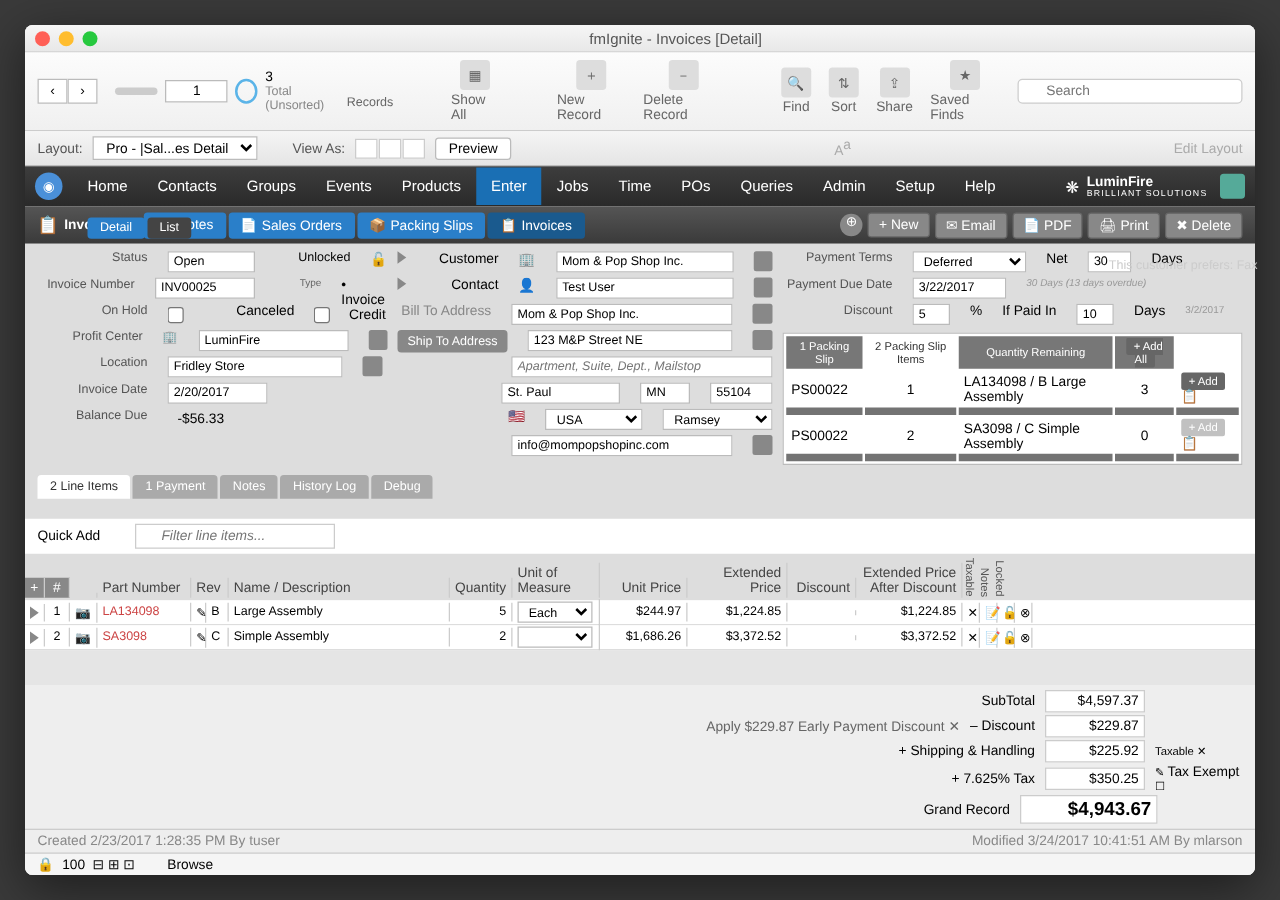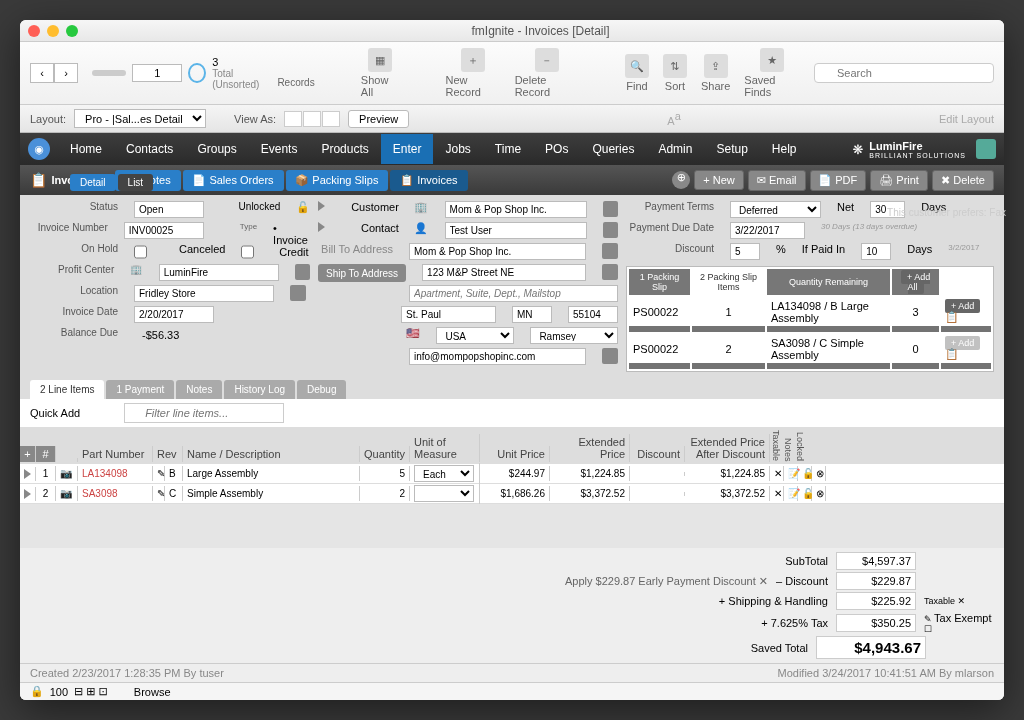--- a/index.html
+++ b/index.html
@@ -45,26 +45,26 @@
 .fcol{display:flex;flex-direction:column;gap:3px}
 .frow{display:flex;gap:16px;height:18px}
 .flbl{width:88px;text-align:right;color:#555;font-size:10px}
 .finput{border:1px solid #bbb;padding:2px 4px;background:#fff;height:17px;font-size:10px}
 .fbtn{background:#888;color:#fff;padding:2px 8px;border-radius:3px;font-size:10px;border:none}
 .editico{width:16px;height:16px;background:#888;border-radius:2px}
 .pktable{border:1px solid #bbb;background:#fff;font-size:10px}
 .pktable th{background:#777;color:#fff;padding:3px 4px;font-weight:normal;font-size:9px}
 .pktable td{padding:2px 4px;border-bottom:6px solid #737373}
 .addbtn{background:#666;color:#fff;padding:2px 6px;border-radius:2px;font-size:9px}
-.tabs{display:flex;margin:2px 10px 0}
+.tabs{display:flex;margin:2px 10px 16px}
 .tab{padding:4px 10px;background:#aaa;color:#fff;font-size:10px;border-radius:3px 3px 0 0;margin-right:2px}
 .tab.active{background:#fff;color:#333}
 .quickadd{display:flex;align-items:center;gap:8px;padding:4px 10px;background:#fff}
 .qainput{flex:0 0 240px;border:1px solid #ccc;padding:3px;font-style:italic;color:#999}
-.filter{margin-left:36px;border:1px solid #ccc;padding:3px 6px 3px 20px;color:#999;font-style:italic;width:160px}
+.filter{margin-left:20px;border:1px solid #ccc;padding:3px 6px 3px 20px;color:#999;font-style:italic;width:160px}
 .grid{background:#eee;flex:1;overflow:auto}
 .ghdr{display:flex;background:#ddd;font-size:10px;color:#444;align-items:flex-end;padding:2px 0}
 .gcol{padding:2px 4px;border-right:1px solid #ccc}
 .grow{display:flex;background:#fff;border-bottom:1px solid #ddd;align-items:center;height:20px}
 .grow .gcol{font-size:10px}
 .totals{background:#eee;padding:4px 10px;display:flex;flex-direction:column;align-items:flex-end;gap:2px}
 .trow{display:flex;align-items:center;gap:8px;font-size:10px}
 .tval{width:80px;text-align:right;border:1px solid #ccc;padding:2px 4px;background:#fff}
 .gt{font-size:15px;font-weight:bold}
 .footer{background:#eee;padding:3px 10px;display:flex;font-size:9px;color:#888;border-top:1px solid #ccc}
@@ -208,21 +208,21 @@
             <input class="finput" style="width: 80px;" value="INV00025">
             <span style="font-size:8px;color:#666;margin-left:20px">Type</span>
             <div style="font-size:8px">
               <div>• <span>Invoice</span></div>
               <div>&nbsp;&nbsp;<span>Credit</span></div>
             </div>
           </div>
   <div class="frow">
             <span class="flbl">On Hold</span>
             <input type="checkbox" style="">
-            <span style="margin-left:16px">Canceled</span>
+            <span style="margin-left:26px">Canceled</span>
             <input type="checkbox" style="">
           </div>
   <div class="frow">
             <span class="flbl">Profit Center</span>
             <span style="font-size:10px">🏢</span>
             <input class="finput" style="width: 120px;" value="LuminFire">
             <div class="editico"></div>
           </div>
   <div class="frow">
             <span class="flbl">Location</span>
@@ -429,21 +429,21 @@
           <span>+ Shipping &amp; Handling</span>
           <input class="tval" value="$225.92" style="">
           <span style="width:70px;font-size:9px">Taxable  ✕</span>
         </div>
  <div class="trow">
           <span>+ 7.625% Tax</span>
           <span class="tval">$350.25</span>
           <span style="width:70px;font-size:9px">✎ <span>Tax Exempt</span> ☐</span>
         </div>
  <div class="trow">
-          <span>Saved Total</span>
+          <span>Grand Record</span>
           <span class="tval gt" style="width:110px">$4,943.67</span>
           <span style="width:60px"></span>
         </div>
 </div>
 
 <div class="footer">
  <span>Created 2/23/2017 1:28:35 PM By tuser</span>
  <span style="margin-left:auto">Modified 3/24/2017 10:41:51 AM By mlarson</span>
 </div>
 <div class="statusbar">

